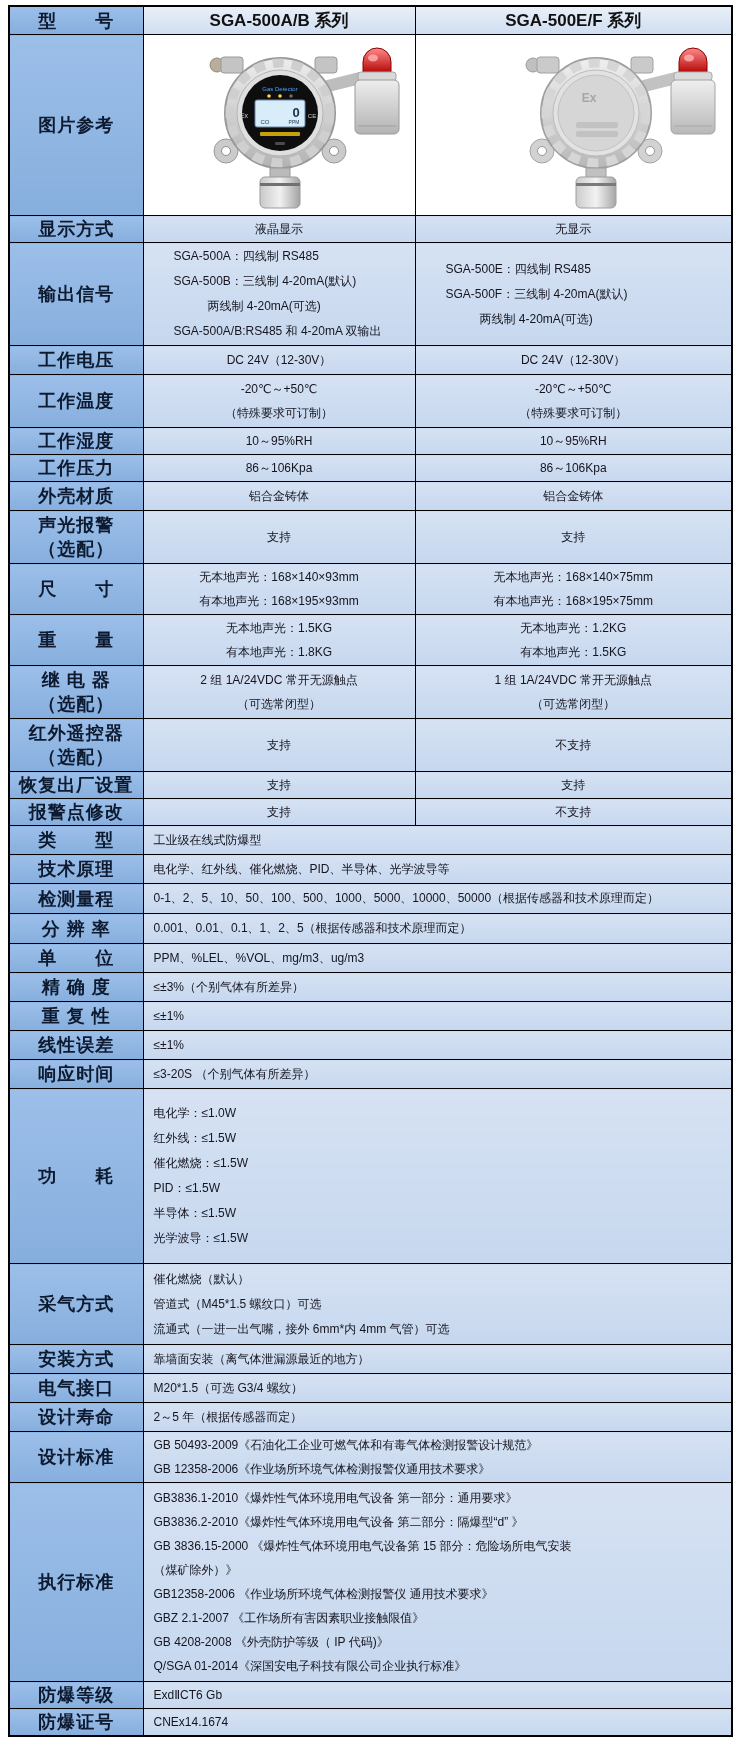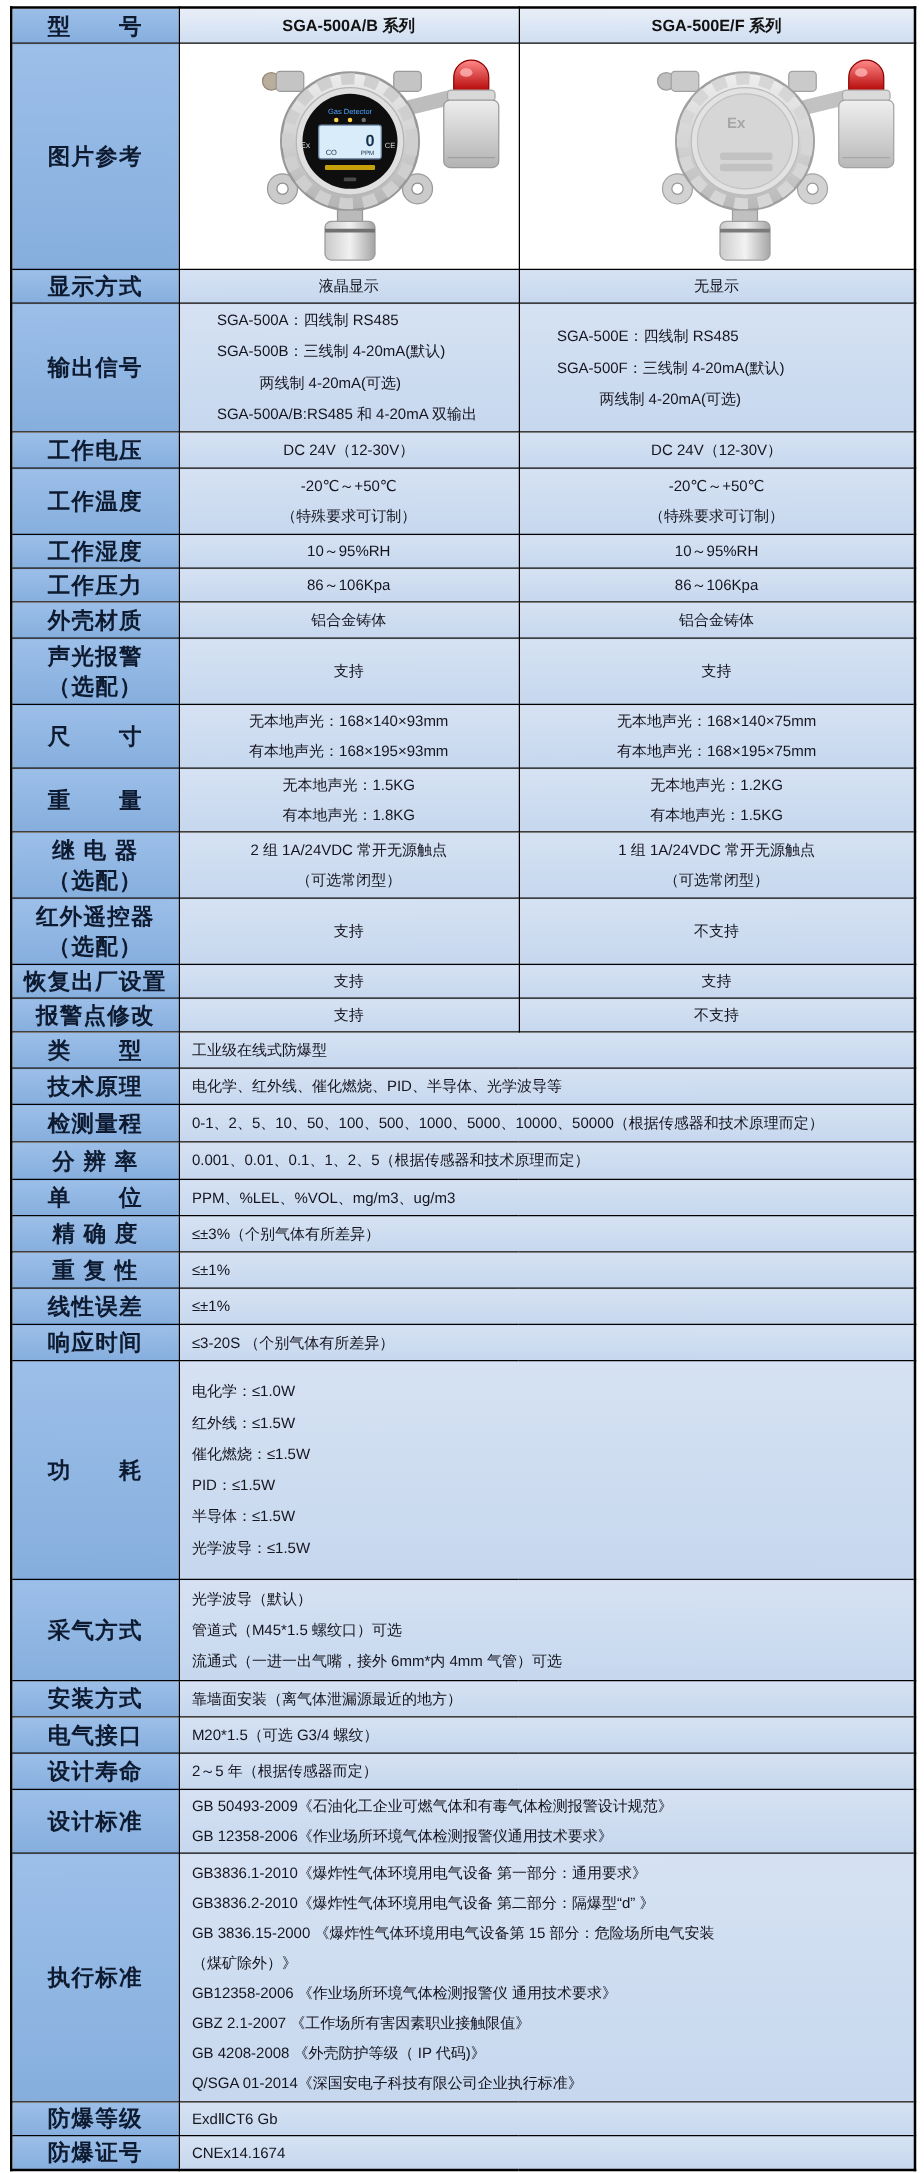--- a/index.html
+++ b/index.html
@@ -1,21 +1,21 @@
 <!DOCTYPE html>
 <html><head>
 <meta charset="utf-8">
 <style>
   html,body{margin:0;padding:0;background:#ffffff;font-family:"Liberation Sans","DejaVu Sans",sans-serif;}
   .wrap{width:739px;box-sizing:border-box;padding:5px 8px 4px 8px;}
   table.spec{border-collapse:collapse;table-layout:fixed;width:723px;border:2px solid #000;}
   col.c1{width:134px;} col.c2{width:272px;} col.c3{width:317px;}
   td{border:1px solid #000;font-size:12px;color:#15151f;text-align:center;vertical-align:middle;padding:1px 4px;overflow:hidden;}
   td.lbl{background:linear-gradient(180deg,#9cbfe9 0%,#86aedd 100%);font-weight:bold;font-size:18px;color:#0d1a30;letter-spacing:1px;}
-  td.hdr{background:linear-gradient(180deg,#e9eff8 0%,#cfdef1 100%);font-weight:bold;font-size:13px;color:#111;}
+  td.hdr{background:linear-gradient(180deg,#e9eff8 0%,#cfdef1 100%);font-weight:bold;font-size:17px;color:#111;}
   td.val{background:linear-gradient(180deg,#d6e2f3 0%,#c6d7ee 100%);}
   td.photo{background:#ffffff;padding:0;text-align:right;vertical-align:middle;}
   td.left{text-align:left;padding-left:10px;}
   .ml div{line-height:24px;}
   .ml2 div{line-height:25px;}
   .olist{text-align:left;padding-left:30px;}
   .olist div{line-height:25px;}
   .olist div.ind2{padding-left:34px;}
   
   tr.h-hdr td{height:25px;} tr.h-photo td{height:178px;}
@@ -340,21 +340,21 @@
     <div>催化燃烧：≤1.5W</div>
     <div>PID：≤1.5W</div>
     <div>半导体：≤1.5W</div>
     <div>光学波导：≤1.5W</div>
   </td>
 </tr>
 
 <tr class="h78">
   <td class="lbl">采气方式</td>
   <td class="val left ml2" colspan="2">
-    <div>光学波导（默认）</div>
+    <div>催化燃烧（默认）</div>
     <div>管道式（M45*1.5 螺纹口）可选</div>
     <div>流通式（一进一出气嘴，接外 6mm*内 4mm 气管）可选</div>
   </td>
 </tr>
 
 <tr class="h26">
   <td class="lbl">安装方式</td>
   <td class="val left" colspan="2">靠墙面安装（离气体泄漏源最近的地方）</td>
 </tr>
 

